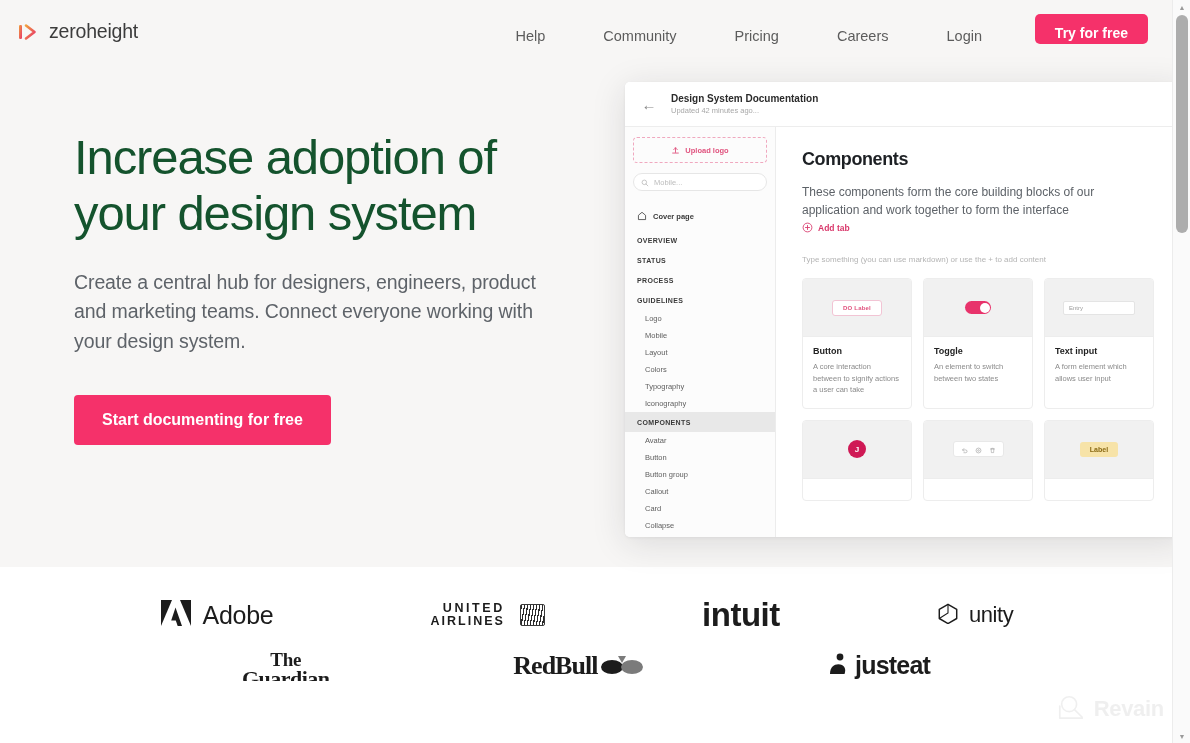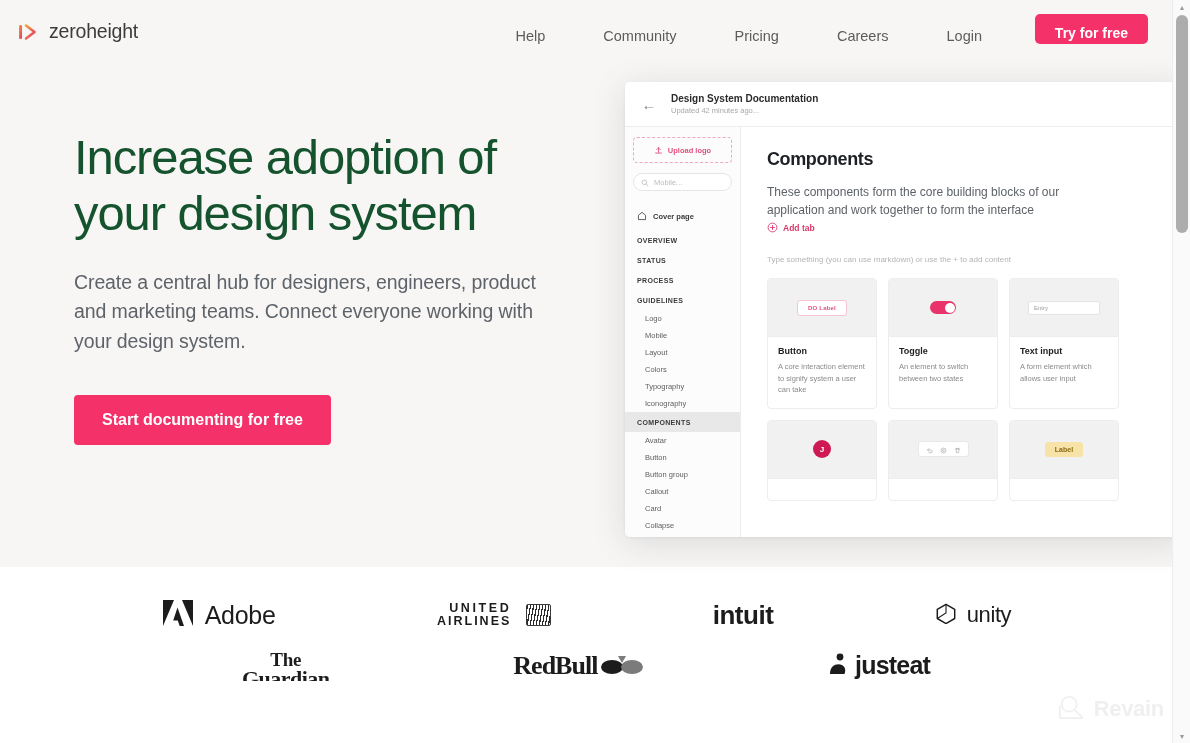--- a/index.html
+++ b/index.html
@@ -159,21 +159,21 @@
     color: #888; font-size: 15px;
     margin-right: 12px;
     cursor: pointer;
   }
   .mock-title { font-size: 10px; font-weight: 700; color: #2b2b2b; line-height: 1.35; }
   .mock-subtitle { font-size: 7.5px; color: #a8a8a8; line-height: 1.35; }
 
   .mock-body { display: flex; height: 410px; }
 
   .mock-sidebar {
-    width: 116px;
+    width: 151px;
     background: #fcfcfc;
     border-right: 1px solid #ececec;
     padding-top: 7px;
     position: relative;
   }
   .upload-logo {
     margin: 3px 8px 10px 8px;
     border: 1px dashed #f0a8bf;
     border-radius: 4px;
     height: 26px;
@@ -349,21 +349,21 @@
   .united-txt .u2 { font-size: 12.5px; font-weight: 700; letter-spacing: 2.0px; color: #1c1c1c; }
   .united-globe {
     width: 25px; height: 22px; margin-left: 5px;
     background:
       repeating-linear-gradient(100deg, #2b2b2b 0 1.2px, transparent 1.2px 3px),
       #ffffff;
     border-radius: 2px;
     border: 1px solid #3a3a3a;
   }
   
-  .intuit-name { font-size: 26px; font-weight: 700; color: #1c1c1c; letter-spacing: -0.5px; font-family: "Liberation Sans", sans-serif; }
+  .intuit-name { font-size: 33px; font-weight: 700; color: #1c1c1c; letter-spacing: -0.5px; font-family: "Liberation Sans", sans-serif; }
   
   .unity-name { font-size: 22px; color: #1c1c1c; letter-spacing: -0.4px; }
 
   .guardian {
     text-align: center; color: #1c1c1c;
     font-family: "Liberation Serif", serif;
   }
   .guardian .g1 { font-size: 19px; font-weight: 700; line-height: 0.95; letter-spacing: -0.3px; }
   .guardian .g2 { font-size: 22px; font-weight: 700; line-height: 0.95; letter-spacing: -0.5px; }
   .redbull {
@@ -541,21 +541,21 @@
         <div class="mm-hint">Type something (you can use markdown) or use the + to add content</div>
 
         <div class="card-row">
 
           <div class="comp-card">
             <div class="cc-preview">
               <span class="demo-btn">DO Label</span>
             </div>
             <div class="cc-body">
               <div class="cc-name">Button</div>
-              <div class="cc-desc">A core interaction element to signify system a user can take</div>
+              <div class="cc-desc">A core interaction between to signify actions a user can take</div>
             </div>
           </div>
 
           <div class="comp-card">
             <div class="cc-preview">
               <span class="demo-toggle"></span>
             </div>
             <div class="cc-body">
               <div class="cc-name">Toggle</div>
               <div class="cc-desc">An element to switch between two states</div>

